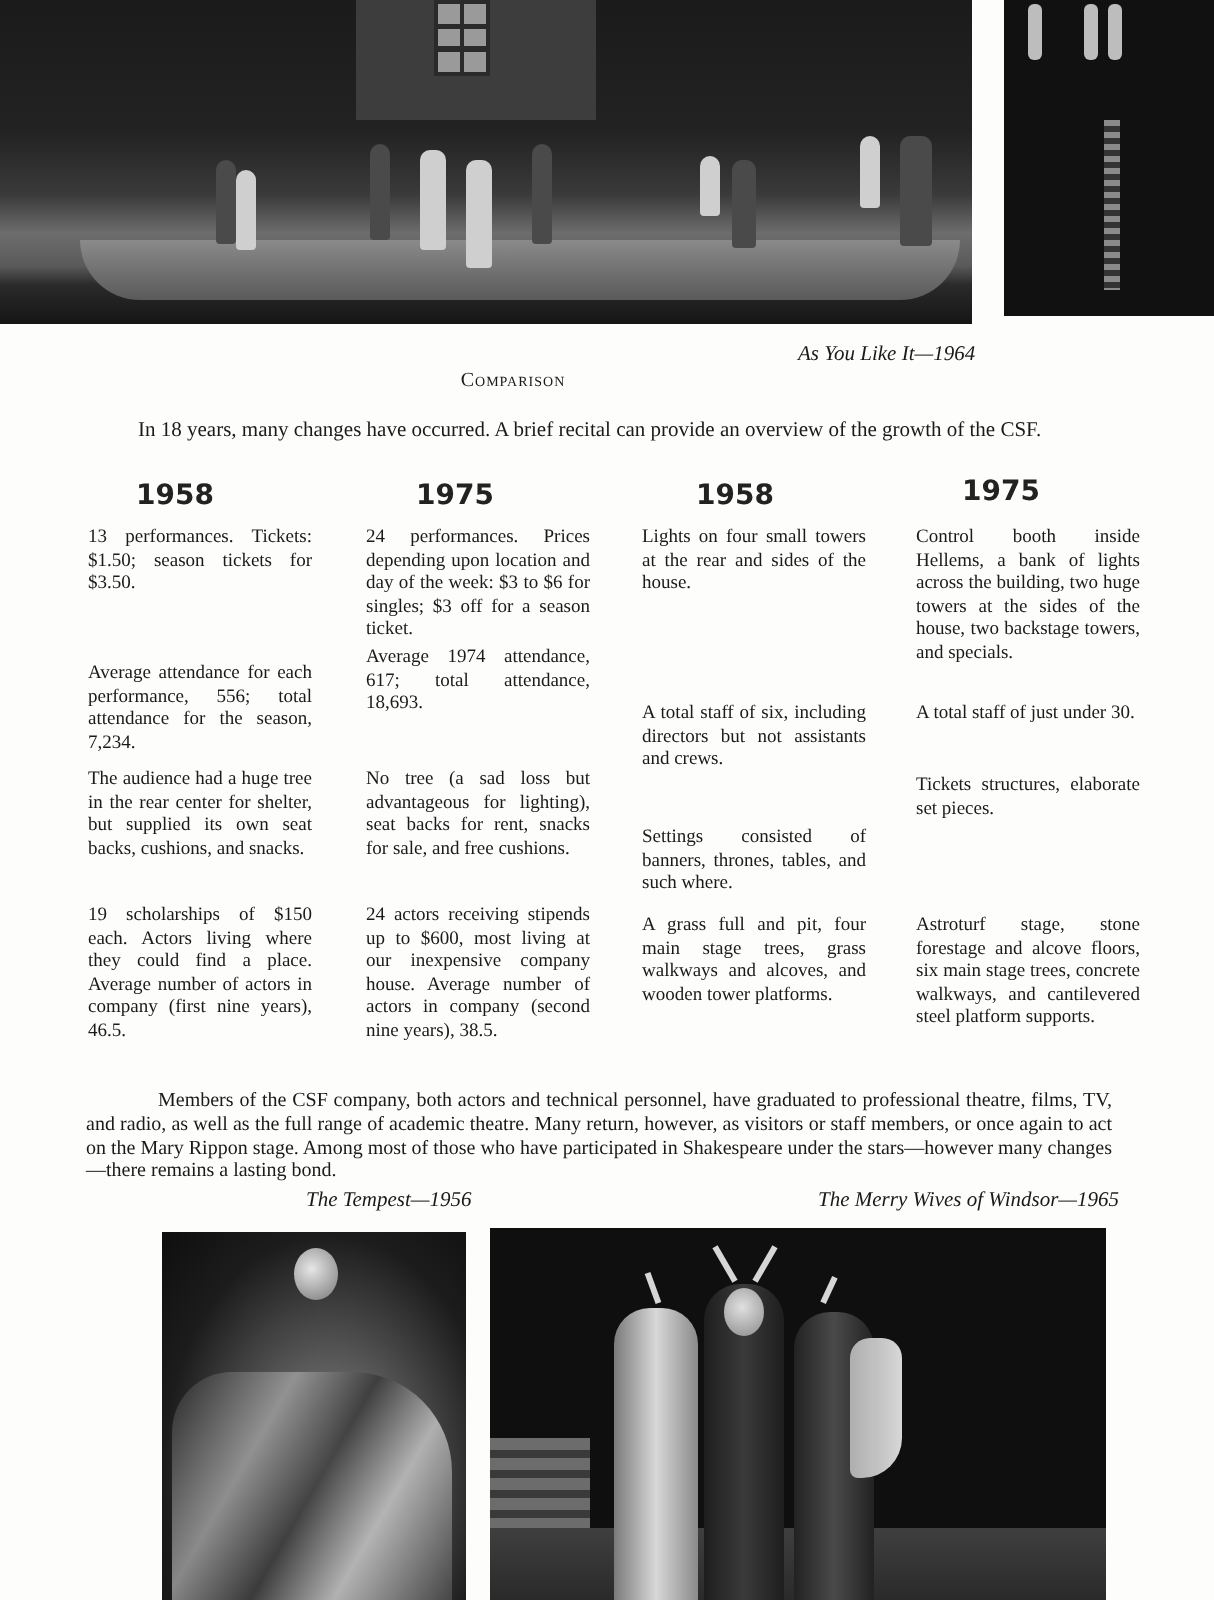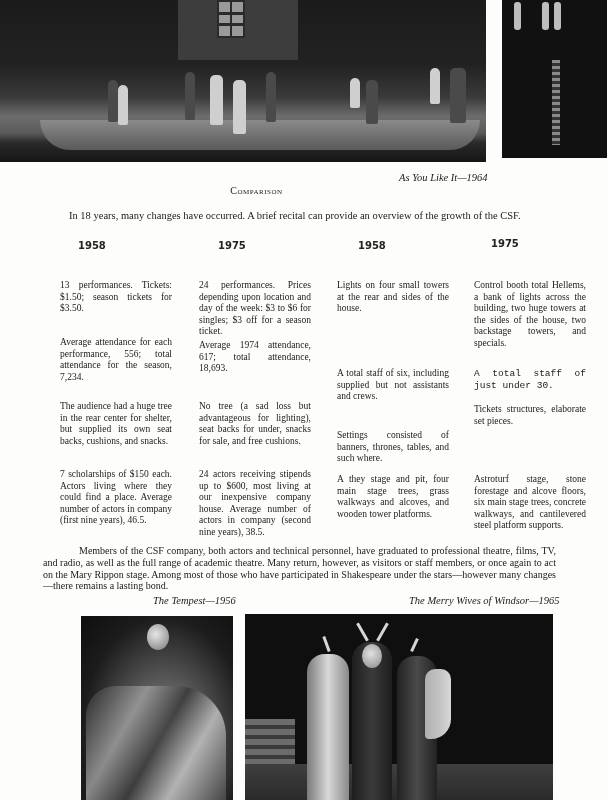--- a/index.html
+++ b/index.html
@@ -116,26 +116,26 @@
     #section-title {
       position: absolute; left: 0; width: 513px; top: 185px; text-align: center;
       font-size: 10px; letter-spacing: 0.5px; font-variant: small-caps;
     }
     #intro {
       position: absolute; left: 43px; top: 210px; width: 540px;
       font-size: 10.5px; white-space: nowrap; margin-left: 26px;
     }
     .year {
       position: absolute; top: 240px; font-family: "DejaVu Sans", sans-serif; font-weight: bold;
-      font-size: 10px; color: #222; margin-left: 10px;
+      font-size: 14px; color: #222;
     }
     .col {
       position: absolute; width: 112px; font-size: 9.5px; line-height: 11.6px; text-align: justify;
     }
-    .col p { margin: 16px; position: absolute; left: 0; width: 112px; }
+    .col p { margin: 0; position: absolute; left: 0; width: 112px; }
 
     #closing {
       position: absolute; left: 43px; top: 545px; width: 513px;
       font-size: 10px; line-height: 11.8px; text-align: justify;
     }
     #closing .indent { display: inline-block; width: 36px; }
   </style>
 </head>
 <body>
 
@@ -168,42 +168,42 @@
 
 <div id="intro">In 18 years, many changes have occurred.  A brief recital can provide an overview of the growth of the CSF.</div>
 
 <div class="year" style="left:68px;">1958</div>
 <div class="year" style="left:208px;">1975</div>
 <div class="year" style="left:348px;">1958</div>
 <div class="year" style="left:481px;top:238px;">1975</div>
 
 <div class="col" style="left:44px;top:264px;">
   <p style="top:0;">13 performances. Tickets: $1.50; season tickets for $3.50.</p>
-  <p style="top:57px;">Average attendance for each performance, 556; total attendance for the season, 7,234.</p>
+  <p style="top:68px;">Average attendance for each performance, 556; total attendance for the season, 7,234.</p>
   <p style="top:121px;">The audience had a huge tree in the rear center for shelter, but supplied its own seat backs, cushions, and snacks.</p>
-  <p style="top:189px;">7 scholarships of $150 each.  Actors living where they could find a place.  Average number of actors in company (first nine years), 46.5.</p>
+  <p style="top:189px;">19 scholarships of $150 each.  Actors living where they could find a place.  Average number of actors in company (first nine years), 46.5.</p>
 </div>
 
 <div class="col" style="left:183px;top:264px;">
   <p style="top:0;">24 performances. Prices depending upon location and day of the week: $3 to $6 for singles; $3 off for a season ticket.</p>
   <p style="top:60px;">Average 1974 attendance, 617; total attendance, 18,693.</p>
-  <p style="top:121px;">No tree (a sad loss but advantageous for lighting), seat backs for under, snacks for sale, and free cushions.</p>
+  <p style="top:121px;">No tree (a sad loss but advantageous for lighting), seat backs for rent, snacks for sale, and free cushions.</p>
   <p style="top:189px;">24 actors receiving stipends up to $600, most living at our inexpensive company house.  Average number of actors in company (second nine years), 38.5.</p>
 </div>
 
 <div class="col" style="left:321px;top:264px;">
   <p style="top:0;">Lights on four small towers at the rear and sides of the house.</p>
-  <p style="top:88px;">A total staff of six, including supplied but not assistants and crews.</p>
+  <p style="top:88px;">A total staff of six, including directors but not assistants and crews.</p>
   <p style="top:150px;">Settings consisted of banners, thrones, tables, and such where.</p>
-  <p style="top:194px;">A they stage and pit, four main stage trees, grass walkways and alcoves, and wooden tower platforms.</p>
+  <p style="top:194px;">A grass full and pit, four main stage trees, grass walkways and alcoves, and wooden tower platforms.</p>
 </div>
 
 <div class="col" style="left:458px;top:264px;">
-  <p style="top:0;">Control booth total Hellems, a bank of lights across the building, two huge towers at the sides of the house, two backstage towers, and specials.</p>
-  <p style="top:88px;font-family:Liberation Mono, monospace;">A total staff of just under 30.</p>
+  <p style="top:0;">Control booth inside Hellems, a bank of lights across the building, two huge towers at the sides of the house, two backstage towers, and specials.</p>
+  <p style="top:88px;">A total staff of just under 30.</p>
   <p style="top:124px;">Tickets structures, elaborate set pieces.</p>
   <p style="top:194px;">Astroturf stage, stone forestage and alcove floors, six main stage trees, concrete walkways, and cantilevered steel platform supports.</p>
 </div>
 
 <div id="closing"><span class="indent"></span><span>Members of the CSF company, both actors and technical personnel, have graduated to professional theatre, films, TV, and radio, as well as the full range of academic theatre.  Many return, however, as visitors or staff members, or once again to act on the Mary Rippon stage.  Among most of those who have participated in Shakespeare under the stars—however many changes—there remains a lasting bond.</span></div>
 
 <div class="caption" id="caption-tempest">The Tempest—1956</div>
 <div class="caption" id="caption-merry">The Merry Wives of Windsor—1965</div>
 
 <div class="photo" id="photo-tempest">

